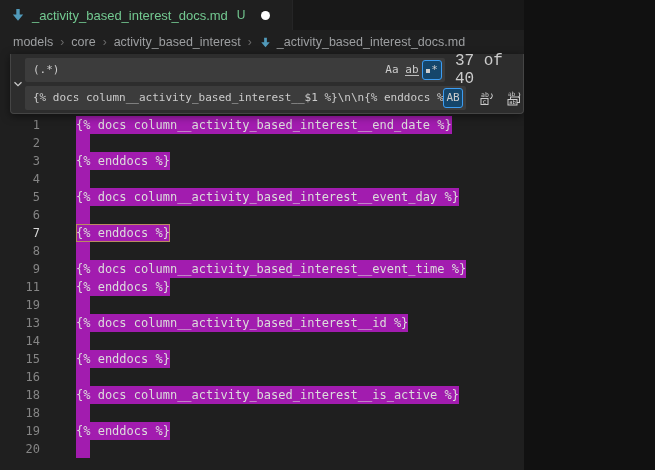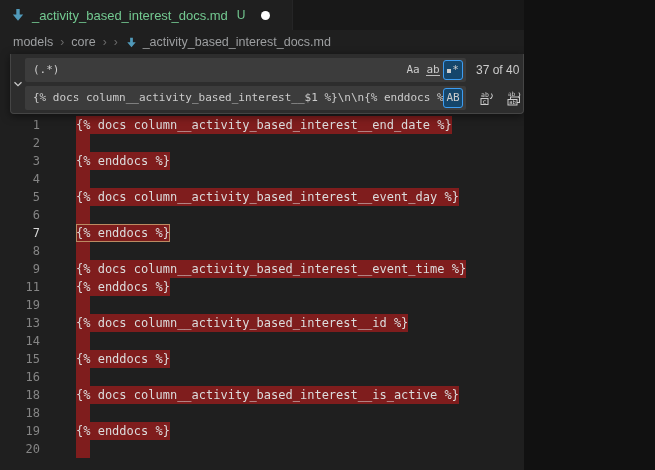--- a/index.html
+++ b/index.html
@@ -26,21 +26,21 @@
   }
   .crumb { cursor:pointer; white-space:nowrap; }
   .crumb-sep { color:#6a6a6a; font-size:12px; }
   .crumb-file { display:flex; align-items:center; gap:5px; cursor:pointer; }
   
   .editor { position:relative; height:416px; }
   .code { position:absolute; inset:0; padding-top:62px; font:12px "DejaVu Sans Mono", monospace; line-height:18px; }
   .line { display:flex; height:18px; align-items:center; }
   .ln { width:40px; text-align:right; color:#858585; flex:none; font-size:12px; }
   .code-text { margin-left:16px; white-space:pre; display:inline-block; height:18px; line-height:18px; }
-  .hl { background:#7f1d1d; color:#dcdcdc;margin-left:36px; }
+  .hl { background:#a21caf; color:#dcdcdc;margin-left:36px; }
   .hl.empty { width:14px; }
   .line.current .hl { outline:1px solid #bb8b62; outline-offset:-1px; }
   .line.current .ln { color:#d7d7d7; }
   
   .findwidget {
     position:absolute; top:0; left:10px; right:0; height:60px; z-index:5;
     background:#2d2d2d; border:1px solid #454545; border-top:none;
     border-radius:0 0 4px 4px; box-shadow:0 2px 8px rgba(0,0,0,0.5);
     display:flex; align-items:stretch;
   }
@@ -55,21 +55,21 @@
   .fw-toggles { display:flex; align-items:center; gap:0; }
   .toggle-btn {
     min-width:20px; height:20px; border-radius:3px; border:1px solid transparent;
     display:flex; align-items:center; justify-content:center;
     font:11px "DejaVu Sans Mono", monospace; color:#cccccc; cursor:pointer; padding:0 2px;
   }
   .toggle-btn.active { background:#15466b; border-color:#3d9df2; }
   .underlined { border-bottom:1px solid #bbb; line-height:11px; }
   .regex-glyph { display:flex; align-items:flex-end; gap:1px; }
   .regex-sq { width:4px; height:4px; background:#ccc; margin-bottom:3px; }
-  .results { color:#cccccc; font-size:12px; margin:0 12px 0 10px; min-width:52px; }
+  .results { color:#cccccc; font-size:16px; margin:0 12px 0 10px; min-width:52px;font-family:Liberation Mono, monospace; }
   .icon-btn {
     width:22px; height:22px; border-radius:4px; display:flex; align-items:center; justify-content:center;
     cursor:pointer; margin-right:5px; flex:none;
   }
   .icon-btn svg { display:block; }
   .replace-actions { display:flex; align-items:center; margin-left:10px; }
 </style>
 </head>
 <body>
 
@@ -84,20 +84,21 @@
       <span class="git-badge">U</span>
       <span class="dirty-dot"></span>
     </div>
   </div>
 
   <div class="breadcrumbs">
     <span class="crumb">models</span>
     <span class="crumb-sep">›</span>
     <span class="crumb">core</span>
     <span class="crumb-sep">›</span>
+    <span class="crumb">activity_based_interest</span>
     <span class="crumb-sep">›</span>
     <span class="crumb-file">
       <svg width="13" height="13" viewBox="0 0 16 16">
         <polygon points="6.3,2 9.7,2 9.7,7.6 13.2,7.6 8,13.8 2.8,7.6 6.3,7.6" fill="#519aba"></polygon>
       </svg>
       <span>_activity_based_interest_docs.md</span>
     </span>
   </div>
 
   <div class="editor">

